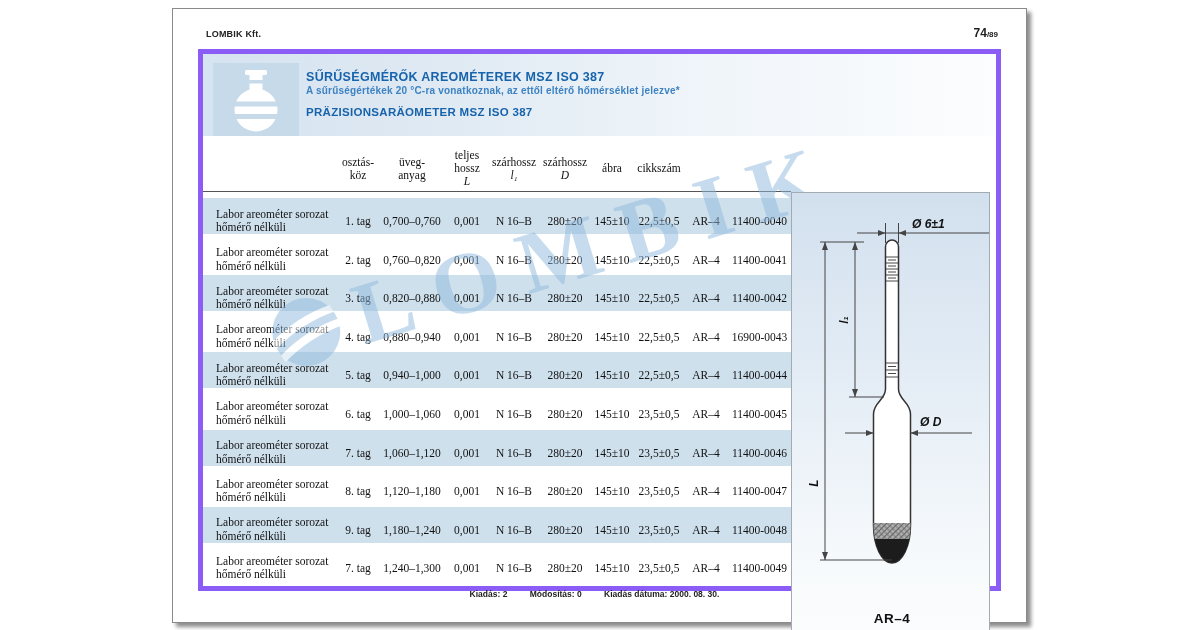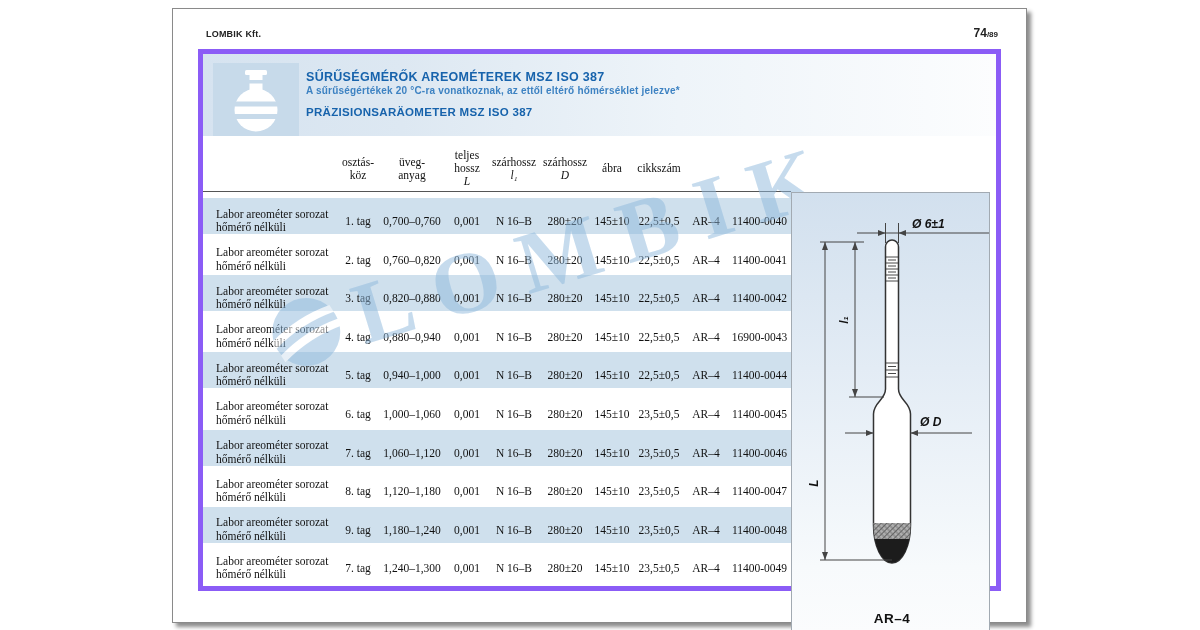--- a/index.html
+++ b/index.html
@@ -341,14 +341,19 @@
         <line x1="118.5" y1="240" x2="180" y2="240"></line>
       </g>
       <polygon points="74,237 74,243 81.5,240" fill="#444"></polygon>
       <polygon points="126,237 126,243 118.5,240" fill="#444"></polygon>
       <text class="dimlabel" x="128" y="233">Ø D</text>
 
       <text class="figlabel" x="100" y="430" text-anchor="middle">AR–4</text>
     </svg>
   </div>
 
+  <div class="footer">
+    <span>Kiadás: 2</span>
+    <span>Módosítás: 0</span>
+    <span>Kiadás dátuma: 2000. 08. 30.</span>
+  </div>
 
 </div>
 
 </body></html>

